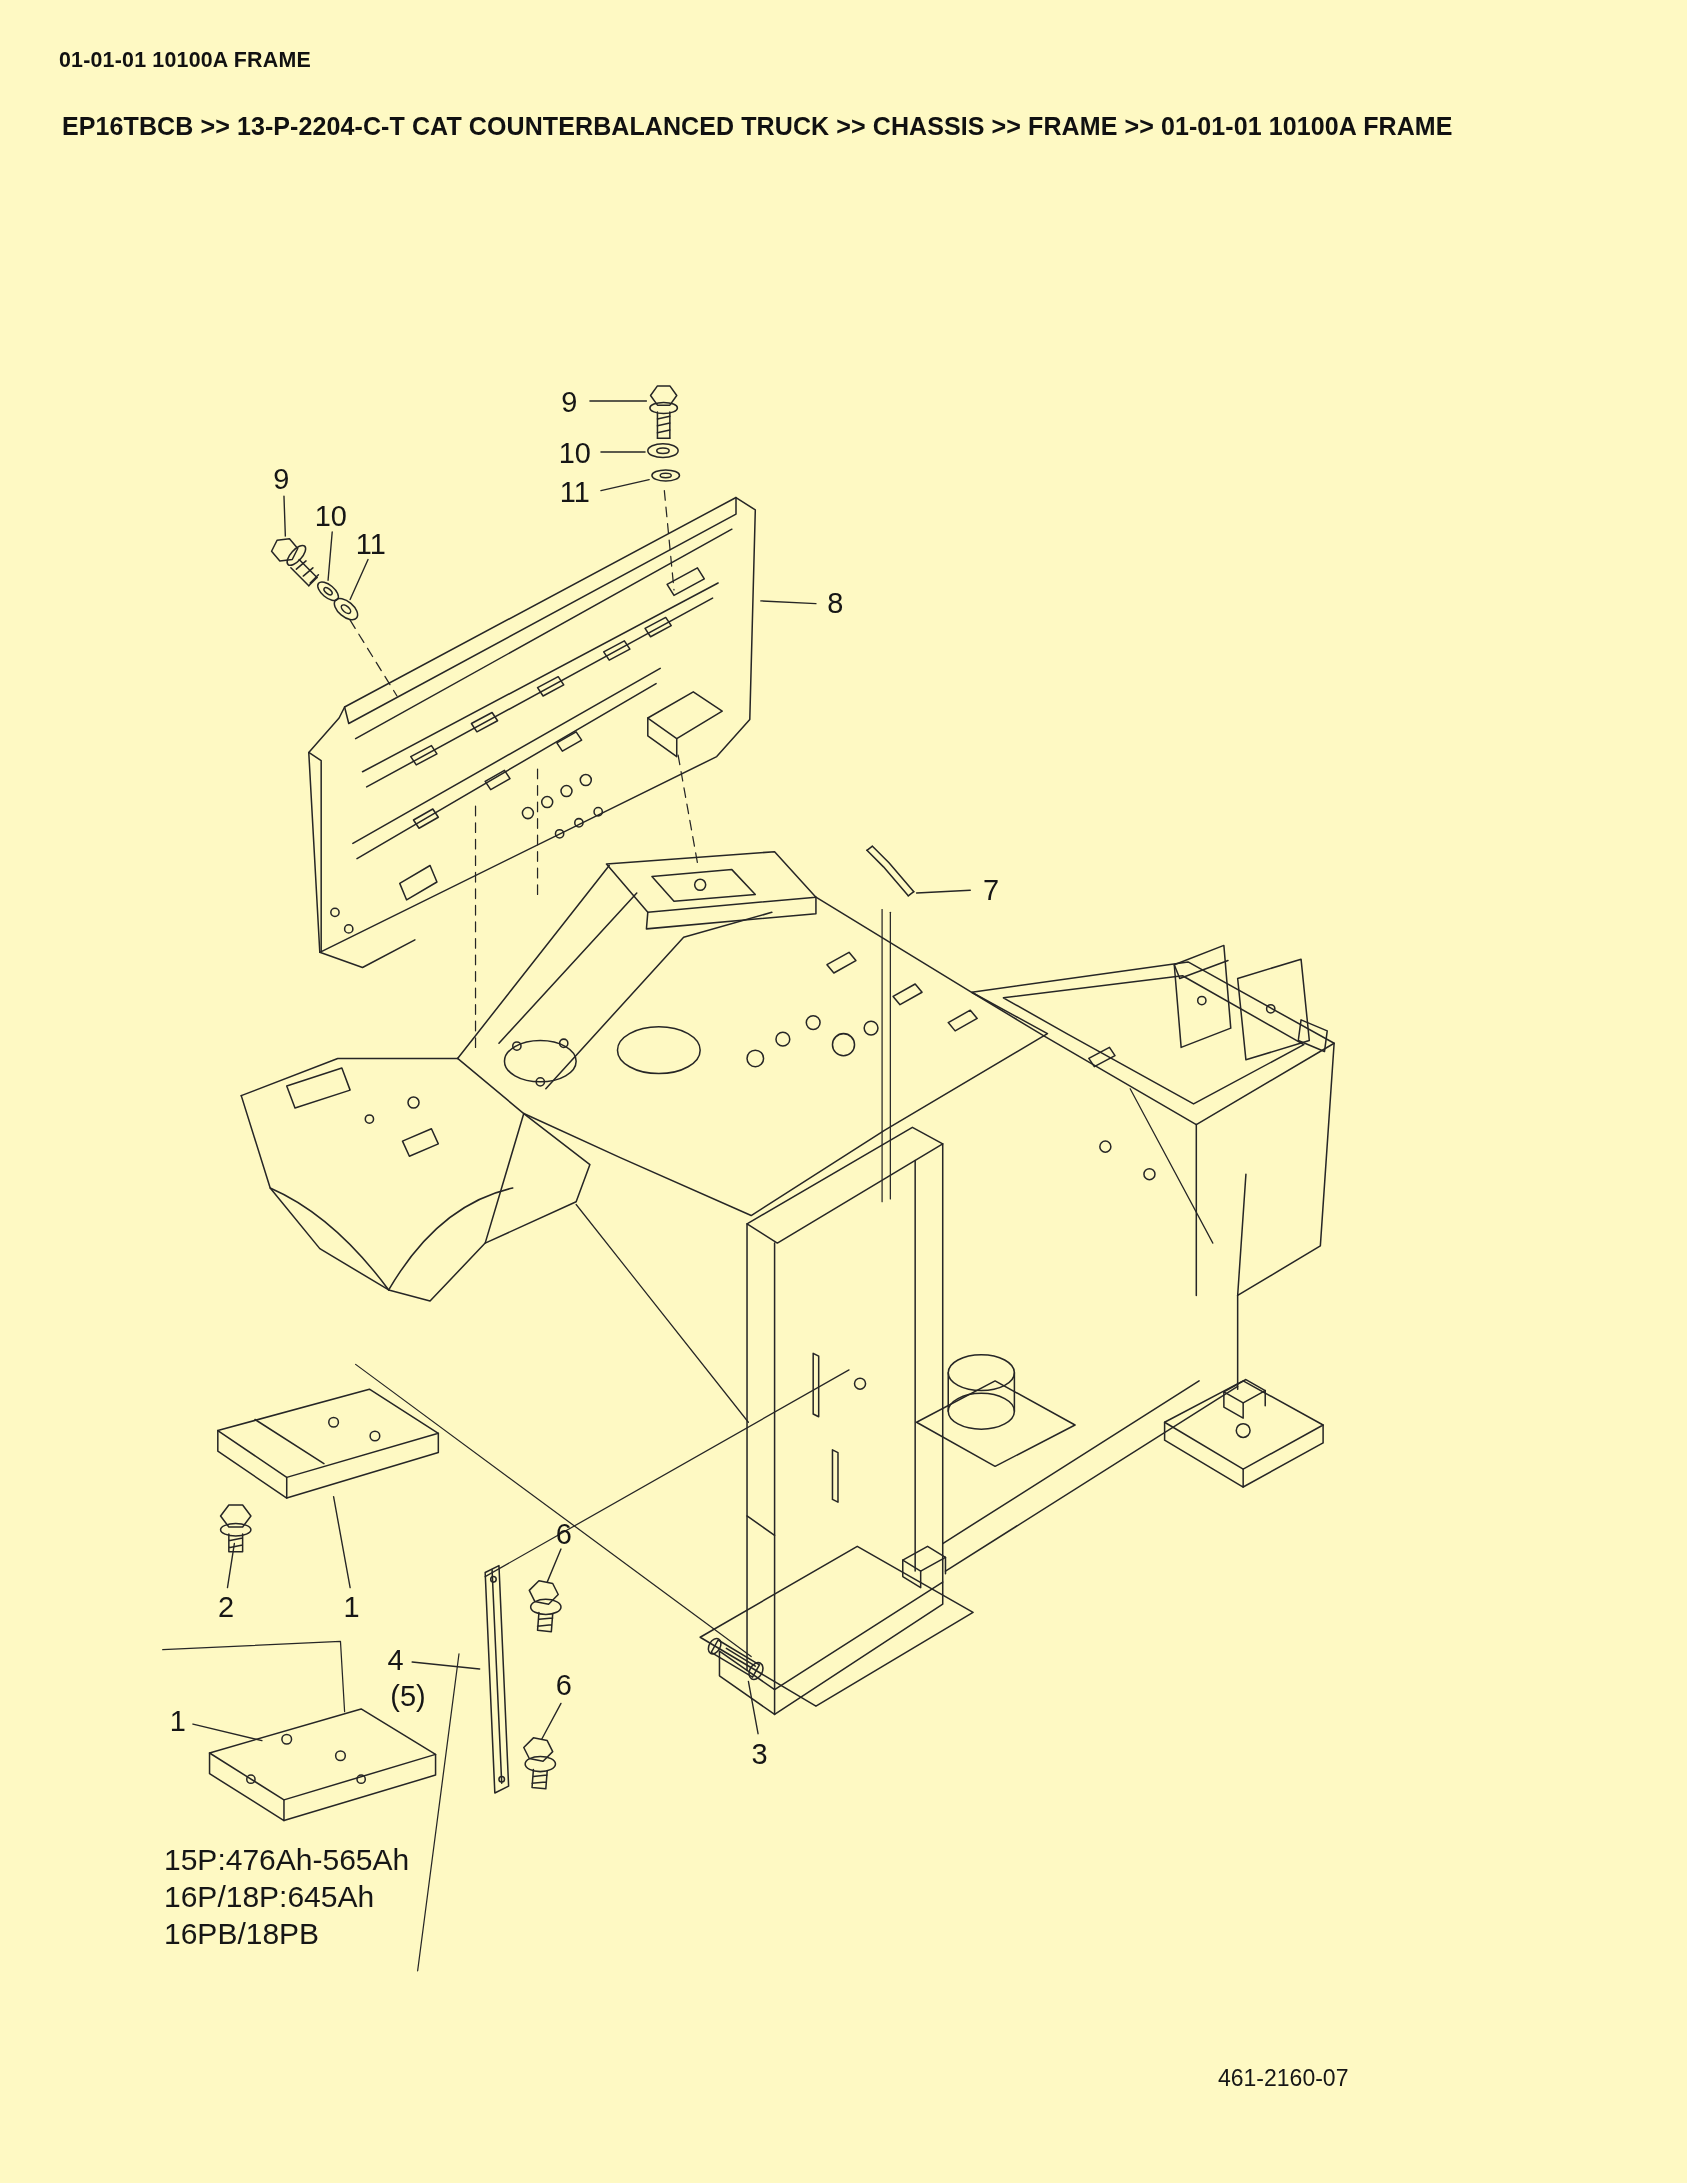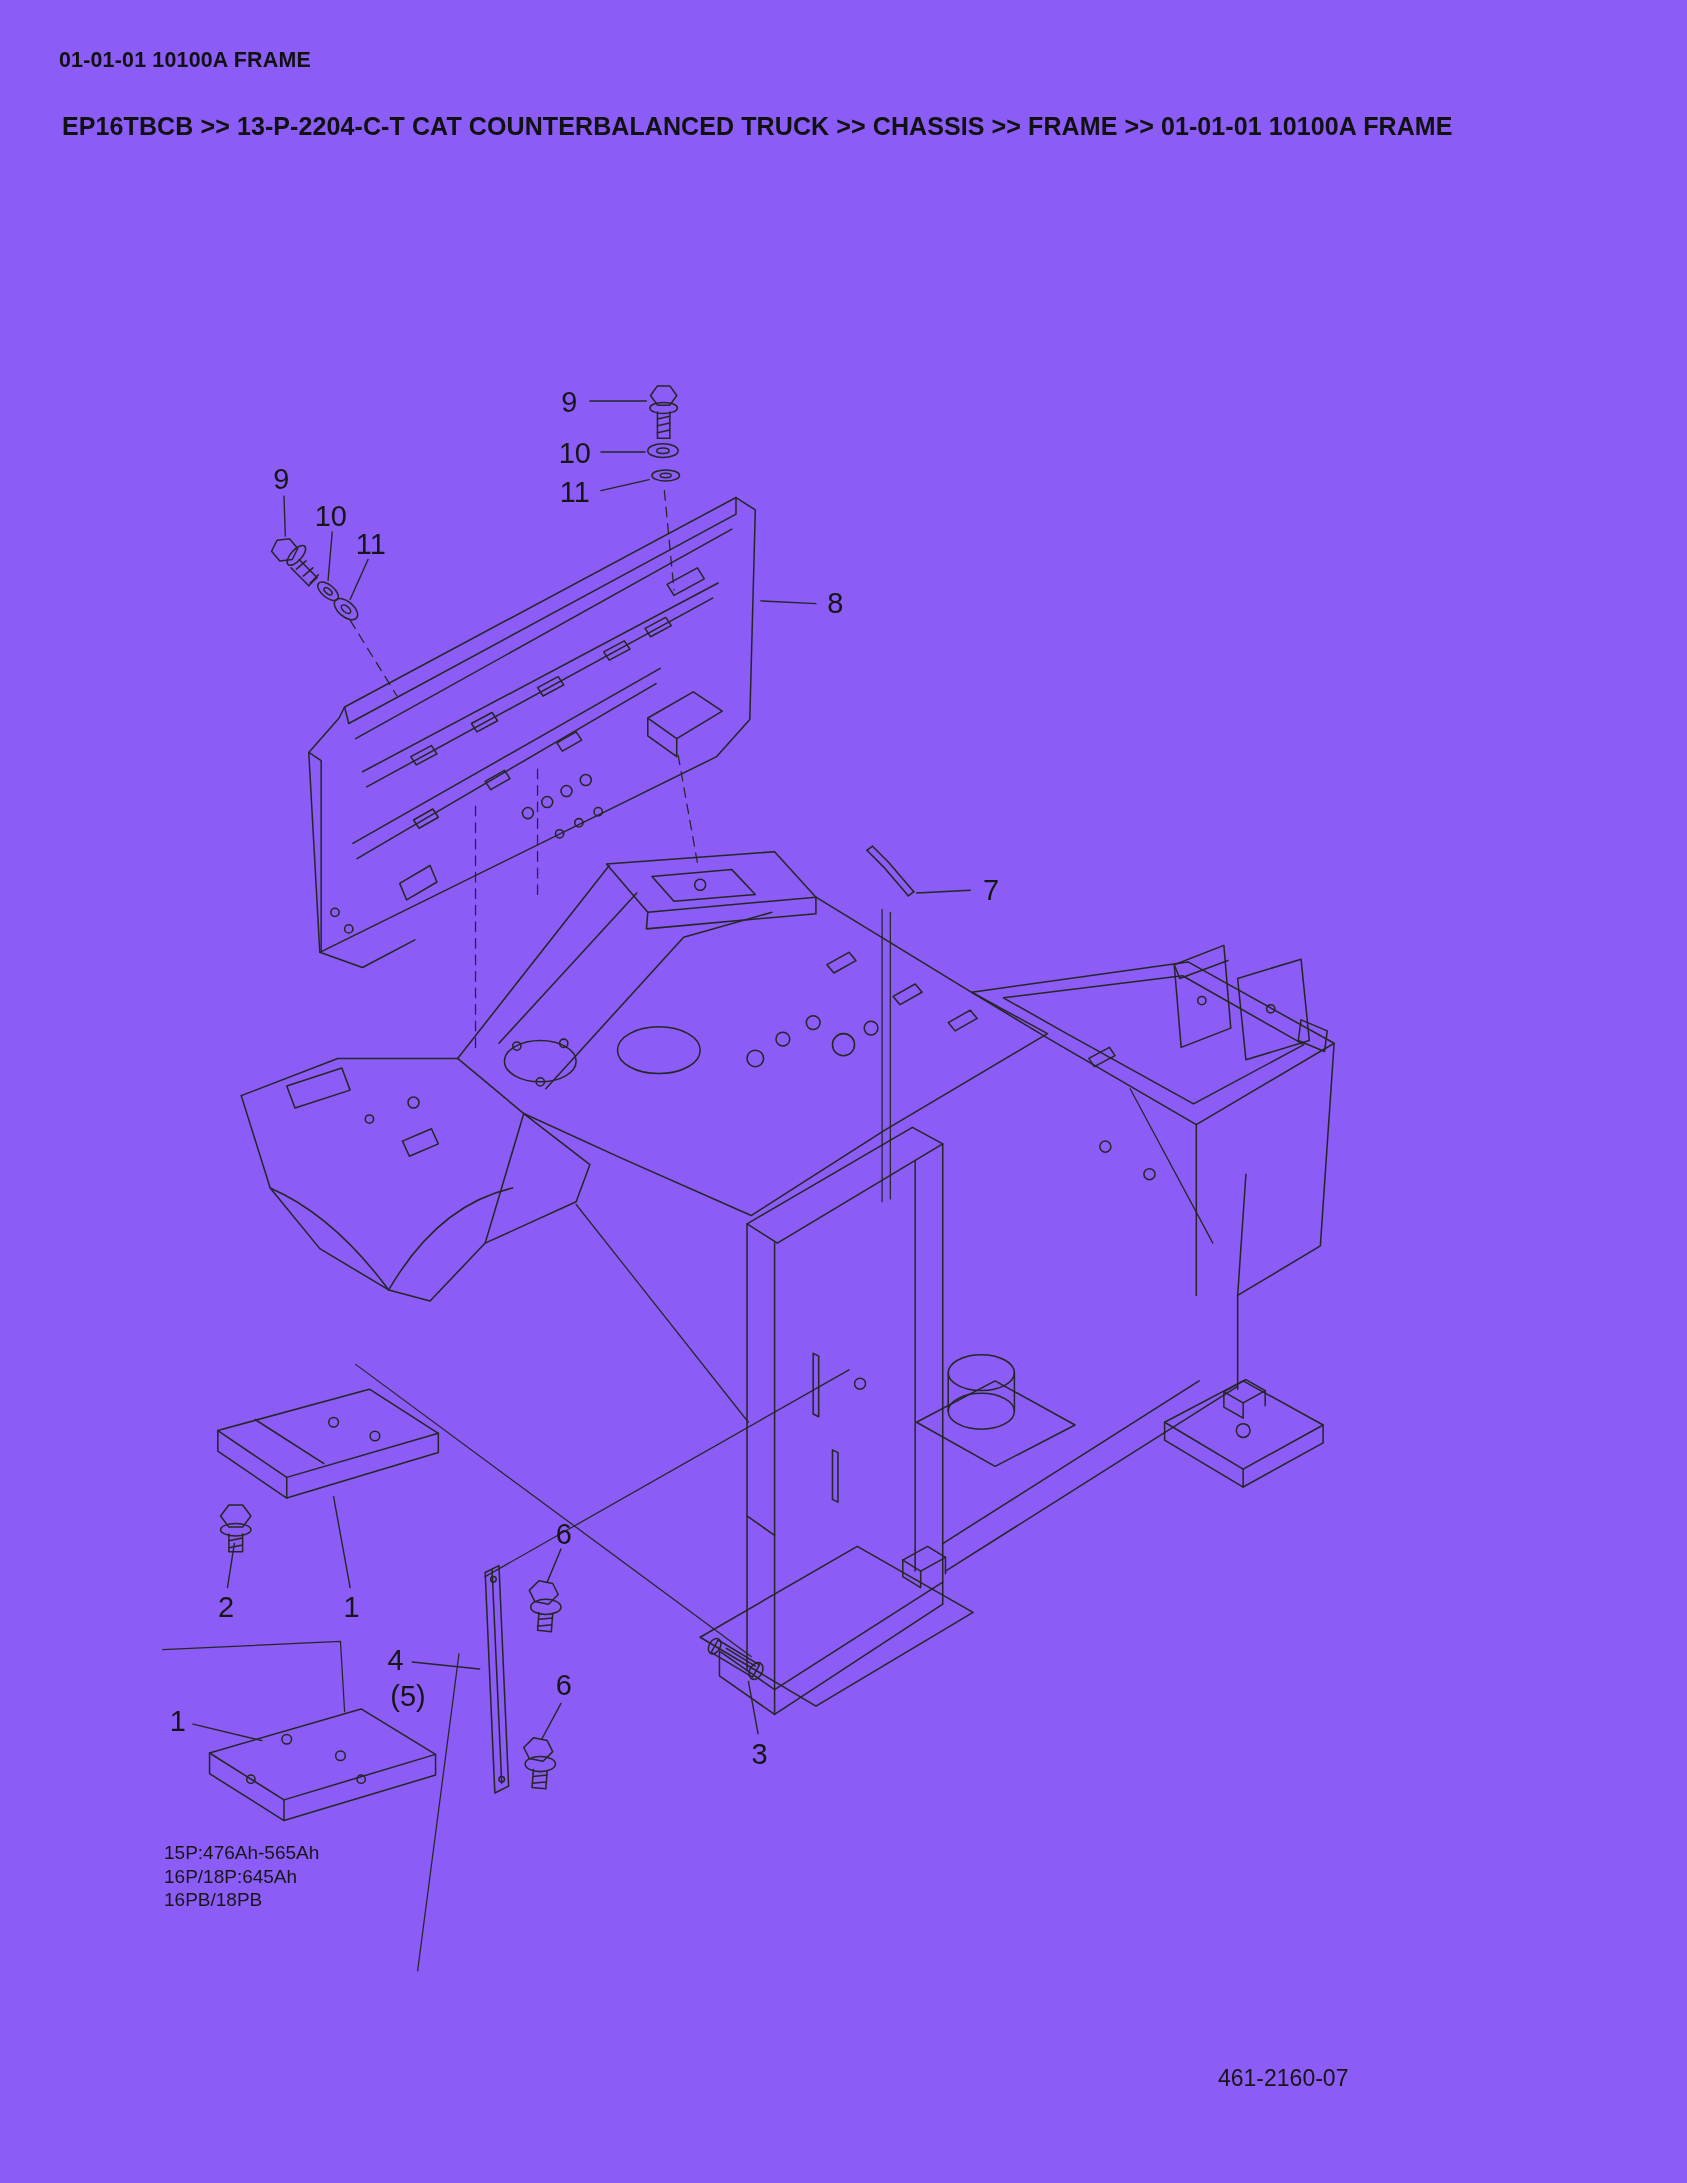--- a/index.html
+++ b/index.html
@@ -1,37 +1,37 @@
 <!DOCTYPE html>
 <html style="font-size:11px"><head>
 <meta charset="utf-8">
 <style>
   * { margin:0; padding:0; box-sizing:border-box; }
   html,body { background:#ffffff; }
   .page {
     position:relative;
     width:1687px; height:2183px;
-    background:#8b5cf6;
+    background:#fef9c3;
     font-family:"Liberation Sans","DejaVu Sans",sans-serif;
     color:#111111;
     overflow:hidden;
   }
   .header {
     position:absolute; left:59px; top:48px;
     font-size:21.4px; font-weight:bold; letter-spacing:0.2px;
   }
   .breadcrumb {
     position:absolute; left:62px; top:112px;
     font-size:25px; font-weight:bold; letter-spacing:0.1px;
     white-space:nowrap;
     text-align:center;
   }
   .battery-note {
     position:absolute; left:164px; top:1841px;
-    font-size:19px; line-height:1.24; color:#161616;
+    font-size:30px; line-height:1.24; color:#161616;
   }
   .doc-number {
     position:absolute; left:1218px; top:2037px;
     font-size:23px; color:#161616;margin-top:28px;
   }
   svg.diagram { position:absolute; left:0; top:0; }
   svg text {
     font-family:"Liberation Sans","DejaVu Sans",sans-serif;
   }
 </style>

